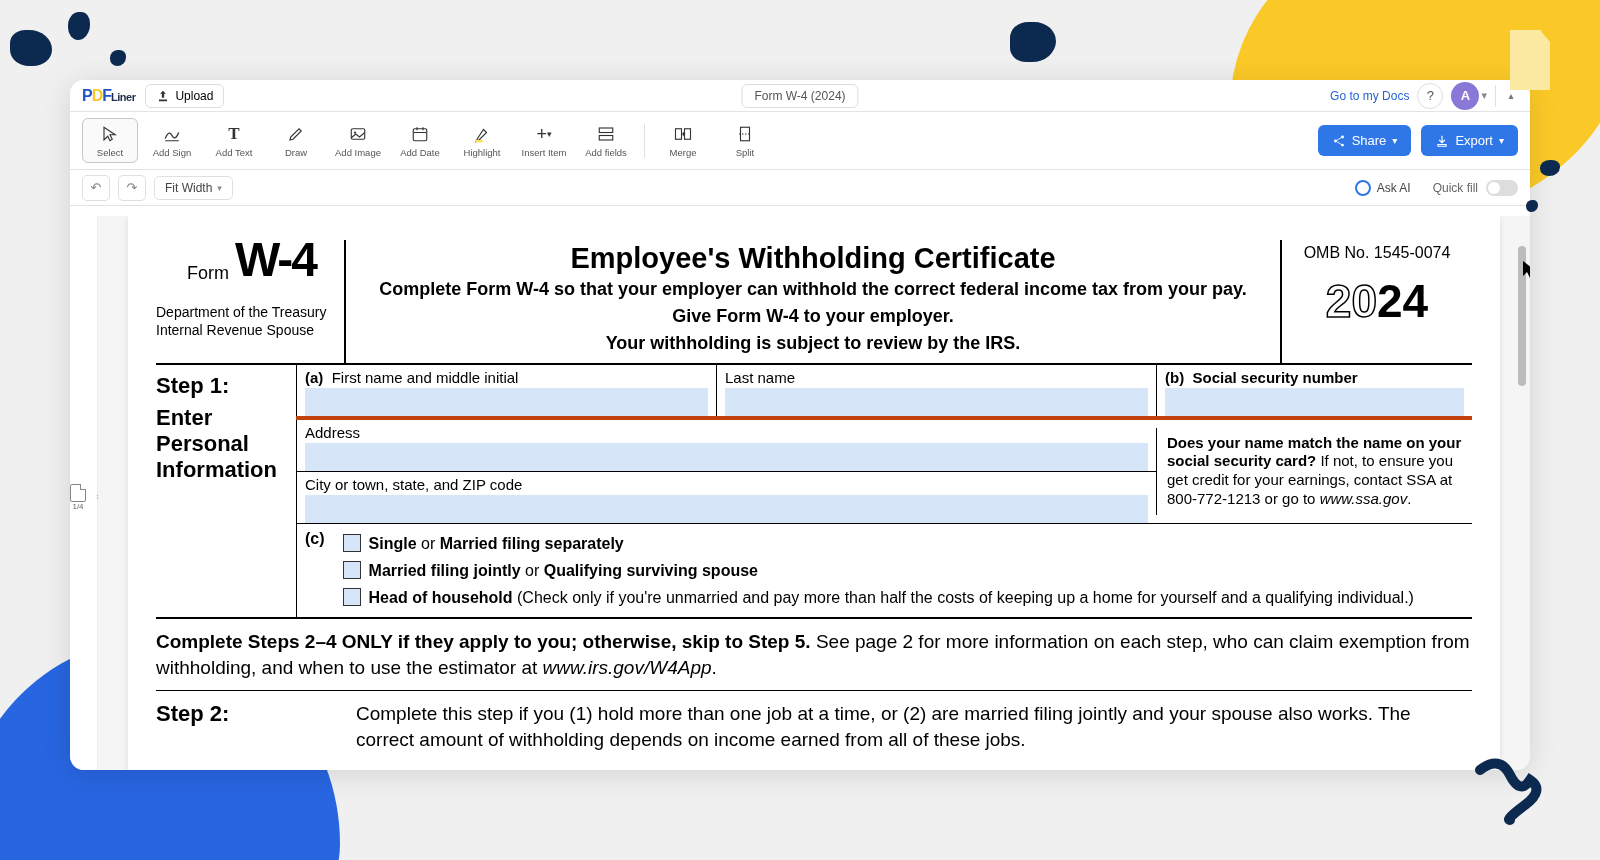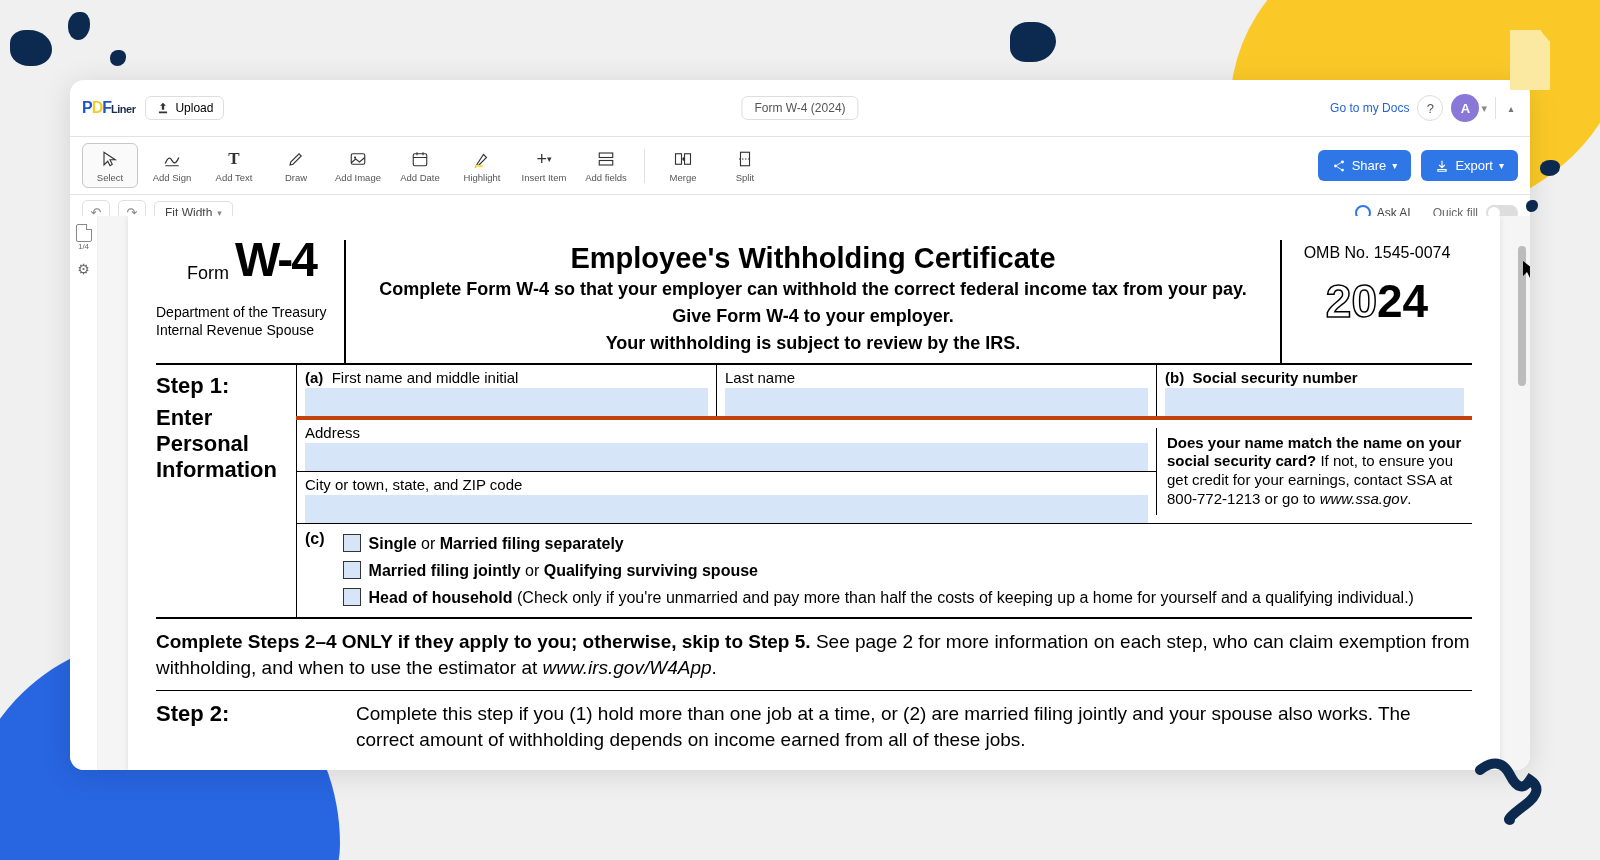--- a/index.html
+++ b/index.html
@@ -9,21 +9,21 @@
 .blob { position: absolute; z-index: 0; }
 .blob-yellow-tr { top: -60px; right: -30px; width: 400px; height: 280px; background: #fbc927; border-radius: 40% 60% 55% 45% / 60% 30% 70% 40%; }
 .blob-blue-bl { bottom: -120px; left: -40px; width: 380px; height: 340px; background: #2865e1; border-radius: 50% 50% 50% 50% / 60% 60% 40% 40%; }
 .squiggle { position: absolute; z-index: 3; }
 .ink { position: absolute; width: 30px; height: 30px; background: #0c2a4f; border-radius: 50% 40% 55% 45%; z-index: 2; }
 
 
 .app { position: absolute; top: 80px; left: 70px; right: 70px; bottom: 90px; background: #fff; border-radius: 14px; box-shadow: 0 4px 30px rgba(0,0,0,0.12); overflow: hidden; z-index: 1; }
 
 
-.topbar { height: 57px; border-bottom: 1px solid #e3e3e3; display: flex; align-items: center; padding: 0 12px; gap: 10px; }
+.topbar { height: 32px; border-bottom: 1px solid #e3e3e3; display: flex; align-items: center; padding: 0 12px; gap: 10px; }
 .logo { font-weight: 800; font-size: 16px; letter-spacing: -1px; }
 .logo .p { color: #1e55c8; }
 .logo .d { color: #fbc927; }
 .logo .f { color: #1e55c8; }
 .logo .liner { color: #1e2d4a; font-size: 11px; letter-spacing: -0.5px;}
 .upload { display: flex; align-items: center; gap: 5px; border: 1px solid #ddd; border-radius: 6px; padding: 4px 10px; font-size: 12px; cursor: pointer; }
 .titlepill { position: absolute; left: 50%; transform: translateX(-50%); border: 1px solid #ddd; border-radius: 6px; padding: 4px 12px; font-size: 12px; color: #555; }
 .topright { margin-left: auto; display: flex; align-items: center; gap: 8px; }
 .linkbtn { font-size: 12px; color: #2463d4; cursor: pointer; }
 .roundbtn { width: 26px; height: 26px; border: 1px solid #ddd; border-radius: 50%; display: flex; align-items: center; justify-content: center; font-size: 13px; cursor: pointer; color:#555; }
@@ -46,21 +46,21 @@
 .fit { border: 1px solid #e0e0e0; border-radius: 5px; padding: 4px 10px; font-size: 12px; display: flex; align-items: center; gap: 5px; cursor: pointer; color:#444; }
 .secright { margin-left: auto; display: flex; align-items: center; gap: 22px; }
 .askai { display: flex; align-items: center; gap: 6px; font-size: 12px; color: #444; cursor: pointer; }
 .askai .aiicon { width: 16px; height: 16px; border: 2px solid #2f77e7; border-radius: 50%; }
 .quickfill { display: flex; align-items: center; gap: 8px; font-size: 12px; color: #666; }
 .toggle { width: 32px; height: 16px; background: #ddd; border-radius: 8px; position: relative; cursor: pointer; }
 .toggle:after { content: ''; position: absolute; left: 2px; top: 2px; width: 12px; height: 12px; background: #fff; border-radius: 50%; }
 
 
 .work { position: absolute; top: 136px; bottom: 0; left: 0; right: 0; display: flex; }
-.sidebar { width: 28px; background: #fff; border-right: 1px solid #eee; display: flex; flex-direction: column; align-items: center; padding-top: 8px; gap: 10px; }
+.sidebar { width: 28px; background: #fff; border-right: 1px solid #eee; display: flex; align-items: center; padding-top: 8px; gap: 10px; }
 .pageico { width: 16px; height: 18px; border: 1px solid #888; border-radius: 2px; position: relative; }
 .pageico:after{content:'';position:absolute;right:-1px;top:-1px;width:5px;height:5px;background:#fff;border-left:1px solid #888;border-bottom:1px solid #888;}
 .pagecount { font-size: 8px; color: #666; }
 .gear { font-size: 14px; color: #666; cursor: pointer; }
 .docwrap { flex: 1; background: #f5f5f5; position: relative; overflow: hidden; }
 .scrollbar { position:absolute; right:2px; top:0; bottom:0; width:12px; }
 .scrollthumb { position:absolute; right:2px; top:30px; width:8px; height:140px; background:#bcbcbc; border-radius:4px; }
 .page { position: absolute; left: 30px; right: 30px; top: 0; bottom: 0; background: #fff; box-shadow: 0 1px 6px rgba(0,0,0,0.1); padding: 24px 28px; overflow: hidden; }
 
 

